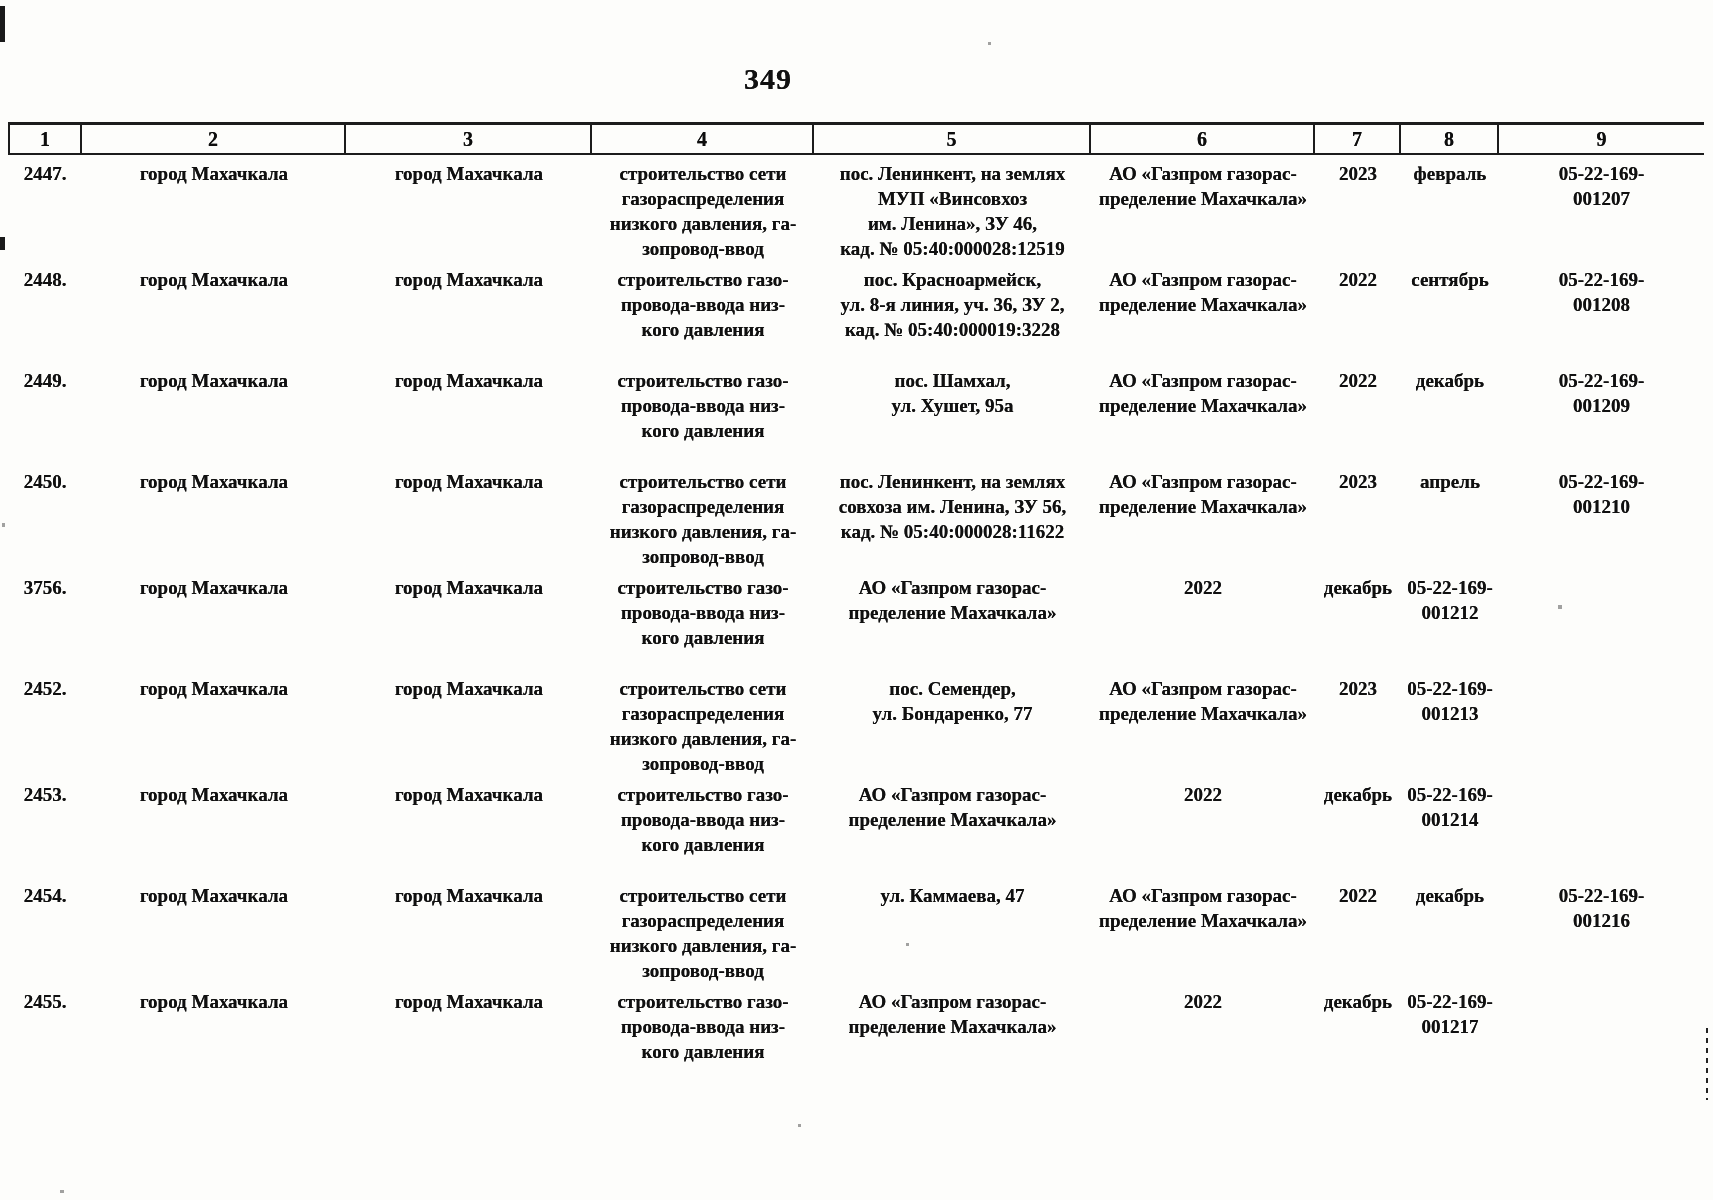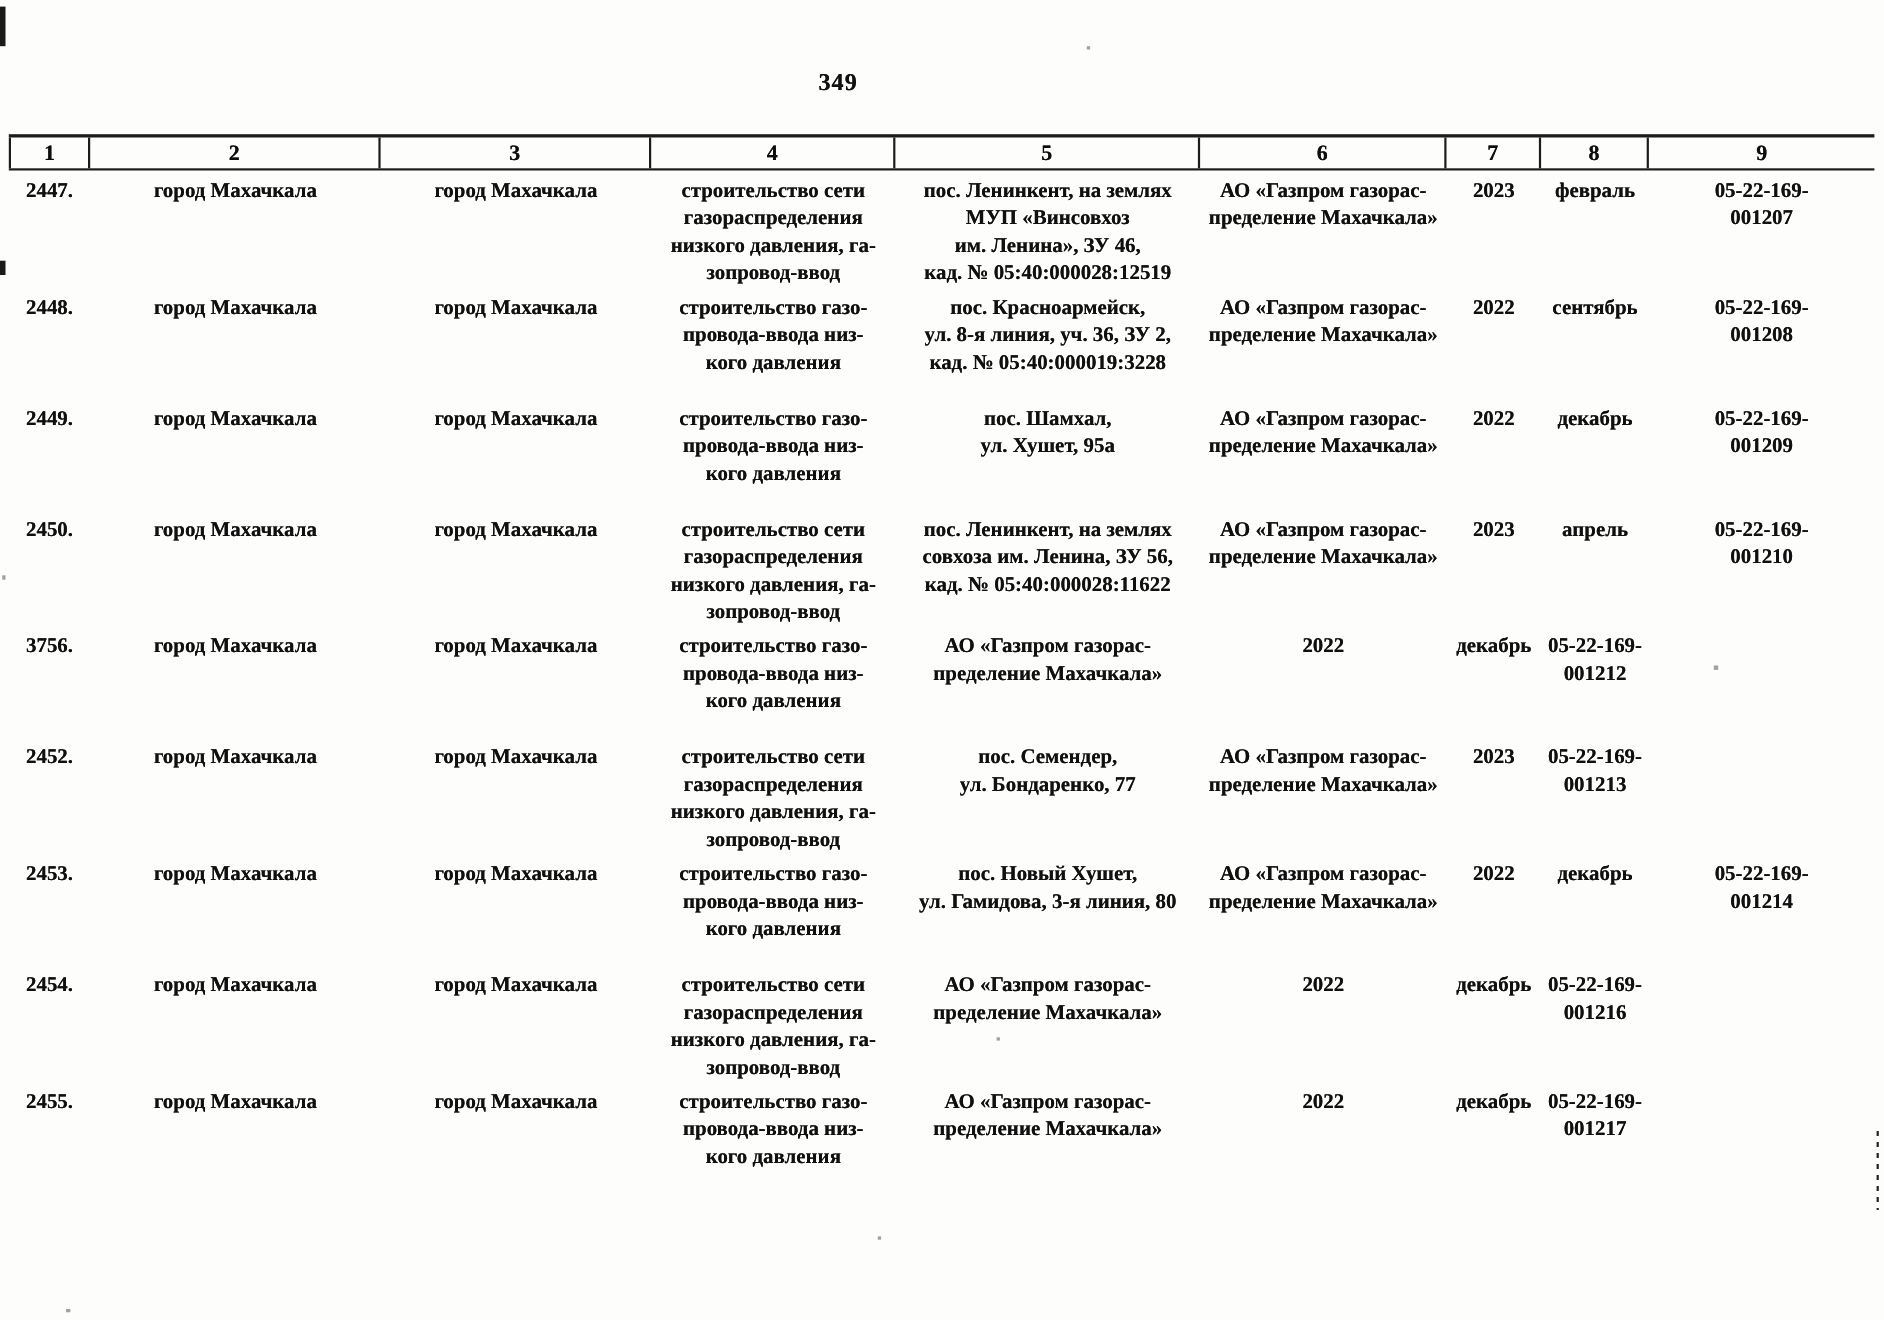--- a/index.html
+++ b/index.html
@@ -7,21 +7,21 @@
     position:relative;
     width:1713px;height:1200px;
     background:#fdfdfb;
     overflow:hidden;
     font-family:"Liberation Serif","DejaVu Serif",serif;
     color:#0f0f0f;
     font-weight:700;
   }
   .page-number{
     position:absolute;top:62px;left:744px;
-    font-size:22px;letter-spacing:1px;
+    font-size:30px;letter-spacing:1px;
     color:#111;
     text-align:center;
   }
   .sheet{
     position:absolute;left:8px;top:122px;width:1696px;
   }
   .thead{
     display:grid;
     grid-template-columns:74px 264px 246px 222px 277px 224px 86px 98px auto;
     border-top:3px solid #1c1c1c;
@@ -179,37 +179,36 @@
           <div class="cell c9">05-22-169-
 001213</div>
         </div>
         <div class="trow">
           <div class="cell c1">2453.</div>
           <div class="cell c2">город Махачкала</div>
           <div class="cell c3">город Махачкала</div>
           <div class="cell c4">строительство газо-
 провода-ввода низ-
 кого давления</div>
-          <div class="cell c5">пос. Новый Хушет,
-ул. Гамидова, 3-я линия, 80</div>
           <div class="cell c6">АО «Газпром газорас-
 пределение Махачкала»</div>
           <div class="cell c7">2022</div>
           <div class="cell c8">декабрь</div>
           <div class="cell c9">05-22-169-
 001214</div>
         </div>
         <div class="trow">
           <div class="cell c1">2454.</div>
           <div class="cell c2">город Махачкала</div>
           <div class="cell c3">город Махачкала</div>
           <div class="cell c4">строительство сети
 газораспределения
 низкого давления, га-
 зопровод-ввод</div>
+          <div class="cell c5">ул. Каммаева, 47</div>
           <div class="cell c6">АО «Газпром газорас-
 пределение Махачкала»</div>
           <div class="cell c7">2022</div>
           <div class="cell c8">декабрь</div>
           <div class="cell c9">05-22-169-
 001216</div>
         </div>
         <div class="trow">
           <div class="cell c1">2455.</div>
           <div class="cell c2">город Махачкала</div>

